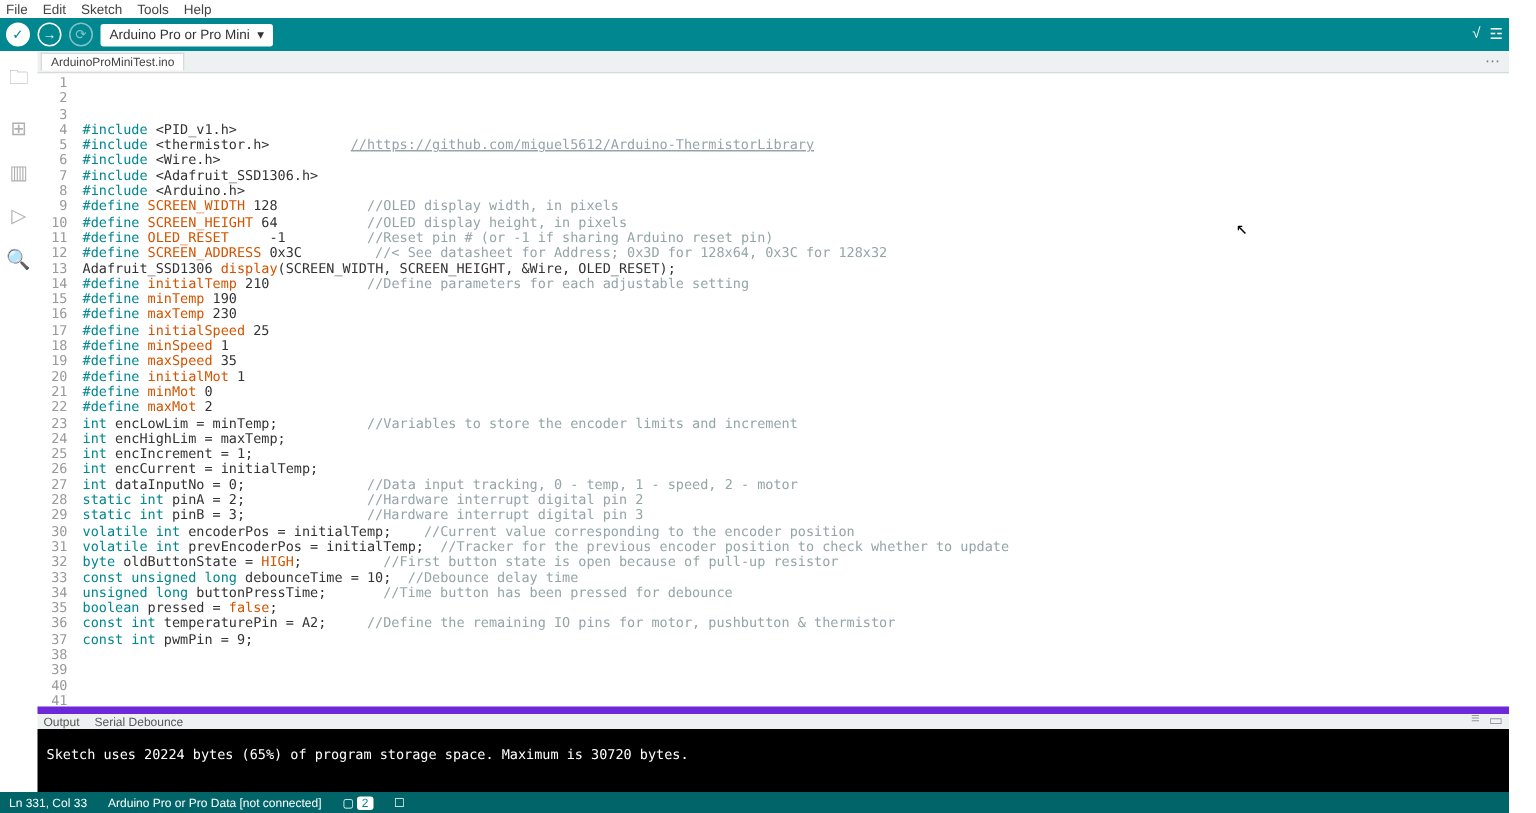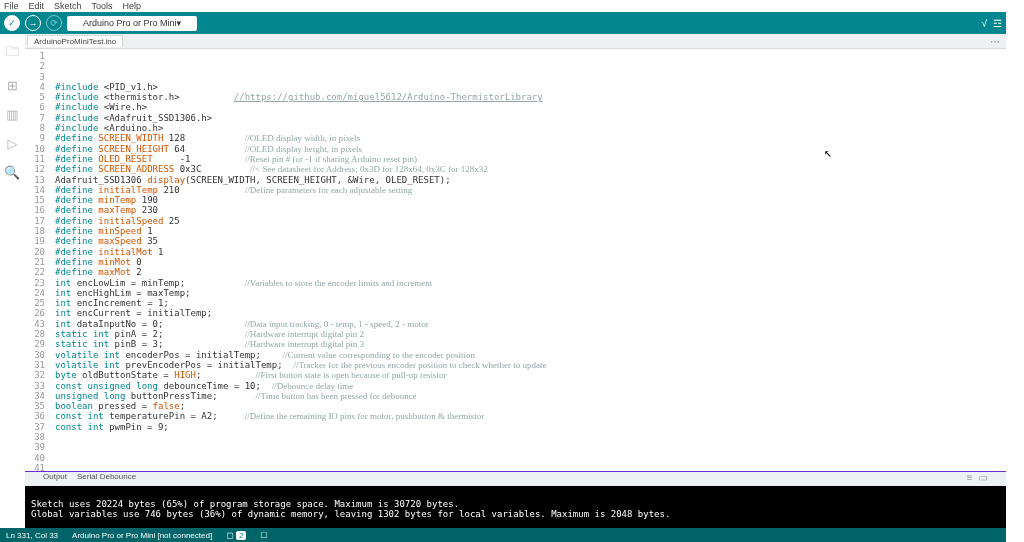--- a/index.html
+++ b/index.html
@@ -3,38 +3,38 @@
 <meta charset="utf-8">
 <style>
   html,body{margin:0;padding:0;height:100%;font-family:Helvetica,Arial,sans-serif;font-size:11px;background:#fff;color:#333;}
   *{box-sizing:border-box;}
   .app{display:flex;flex-direction:column;height:542px;width:1006px;overflow:hidden;}
   .menubar{height:12px;display:flex;align-items:center;padding:0 4px;gap:10px;font-size:9px;color:#444;}
   .menubar span{cursor:default;}
   .toolbar{height:22px;background:#00878f;display:flex;align-items:center;padding:0 4px;gap:5px;}
   .circlebtn{width:16px;height:16px;border-radius:50%;border:1px solid #fff;display:flex;align-items:center;justify-content:center;color:#fff;font-size:9px;}
   .circlebtn.active{background:#fff;color:#00878f;}
-  .board-sel{background:#fff;border-radius:2px;height:15px;min-width:115px;display:flex;align-items:center;justify-content:space-between;padding:0 16px;font-size:9px;color:#333;}
+  .board-sel{background:#fff;border-radius:2px;height:15px;min-width:115px;display:flex;align-items:center;justify-content:space-between;padding:0 6px;font-size:9px;color:#333;}
   .tbr-right{margin-left:auto;display:flex;gap:6px;color:#fff;font-size:10px;}
   .body{flex:1;display:flex;min-height:0;}
   .left-rail{width:25px;background:#fff;display:flex;flex-direction:column;align-items:center;padding-top:8px;gap:14px;color:#b0b0b0;font-size:13px;}
   .main{flex:1;display:flex;flex-direction:column;min-width:0;}
   .tabbar{height:15px;background:#eef1f1;border-bottom:1px solid #d9d9d9;display:flex;align-items:center;padding-left:2px;}
   .tab{background:#fff;border:1px solid #d9d9d9;border-bottom:none;padding:1px 6px;font-size:8px;color:#444;}
   .tabbar .dots{margin-left:auto;margin-right:6px;color:#777;font-size:10px;}
   .editor{flex:1;display:flex;background:#fff;overflow:hidden;min-height:0;}
   .gutter{width:26px;text-align:right;padding:2px 6px 0 0;font-family:Consolas,monospace;font-size:9px;line-height:10.3px;color:#999;}
   .code{flex:1;padding:2px 0 0 4px;font-family:Consolas,monospace;font-size:9px;line-height:10.3px;color:#333;white-space:pre;position:relative;}
   .t-kw{color:#00878f;}
   .t-type{color:#00878f;}
   .t-name{color:#d35400;}
   .t-lit{color:#333;}
-  .t-cmt{color:#95a5a6;font-family:Liberation Serif, serif;}
+  .t-cmt{color:#95a5a6;}
   .t-link{color:#95a5a6;text-decoration:underline;}
-  .bottom-tabs{height:15px;background:#eef1f1;border-top:1px solid #6d28d9;display:flex;align-items:flex-start;padding:0 18px;font-size:8px;color:#555;gap:10px;}
+  .bottom-tabs{height:15px;background:#eef1f1;border-top:5px solid #6d28d9;display:flex;align-items:flex-end;padding:0 4px;font-size:8px;color:#555;gap:10px;}
   .bottom-tabs .right{margin-left:auto;color:#999;font-size:10px;display:flex;gap:6px;}
   .console{height:42px;background:#000;color:#fff;font-family:Consolas,monospace;font-size:9px;line-height:10px;padding:13px 6px;white-space:pre;}
   .statusbar{height:14px;background:#006468;color:#fff;display:flex;align-items:center;justify-content:flex-start;padding:0 6px;font-size:8px;gap:14px;}
   .statusbar .badge{background:#fff;color:#00878f;padding:0 3px;border-radius:2px;}
   .cursor{position:absolute;top:99px;left:773px;font-size:13px;color:#000;pointer-events:none;}
 </style>
 </head>
 <body>
 
 <div class="app">
@@ -96,21 +96,21 @@
             <div>17</div>
             <div>18</div>
             <div>19</div>
             <div>20</div>
             <div>21</div>
             <div>22</div>
             <div>23</div>
             <div>24</div>
             <div>25</div>
             <div>26</div>
-            <div>43</div>
+            <div>27</div>
             <div>28</div>
             <div>29</div>
             <div>30</div>
             <div>31</div>
             <div>32</div>
             <div>33</div>
             <div>34</div>
             <div>35</div>
             <div>36</div>
             <div>37</div>
@@ -126,23 +126,23 @@
 
       <div class="bottom-tabs">
         <span>Output</span>
         <span>Serial Debounce</span>
         <div class="right">
           <span>≡</span>
           <span>▭</span>
         </div>
       </div>
 
-      <div class="console"><div>Sketch uses 20224 bytes (65%) of program storage space. Maximum is 30720 bytes.</div><div>Global variables use 746 bytes (36%) of dynamic memory, leaving 1302 bytes for local variables. Maximum is 2048 bytes.</div></div>
+      <div class="console"><div>Sketch uses 20224 bytes (65%) of program storage space. Maximum is 30720 bytes.</div></div>
     </div>
   </div>
 
   <div class="statusbar">
     <span>Ln 331, Col 33</span>
-    <span>Arduino Pro or Pro Mini [not connected]</span>
+    <span>Arduino Pro or Pro Data [not connected]</span>
     <span>▢ <span class="badge">2</span></span>
     <span>☐</span>
   </div>
 </div>
 
 </body></html>

